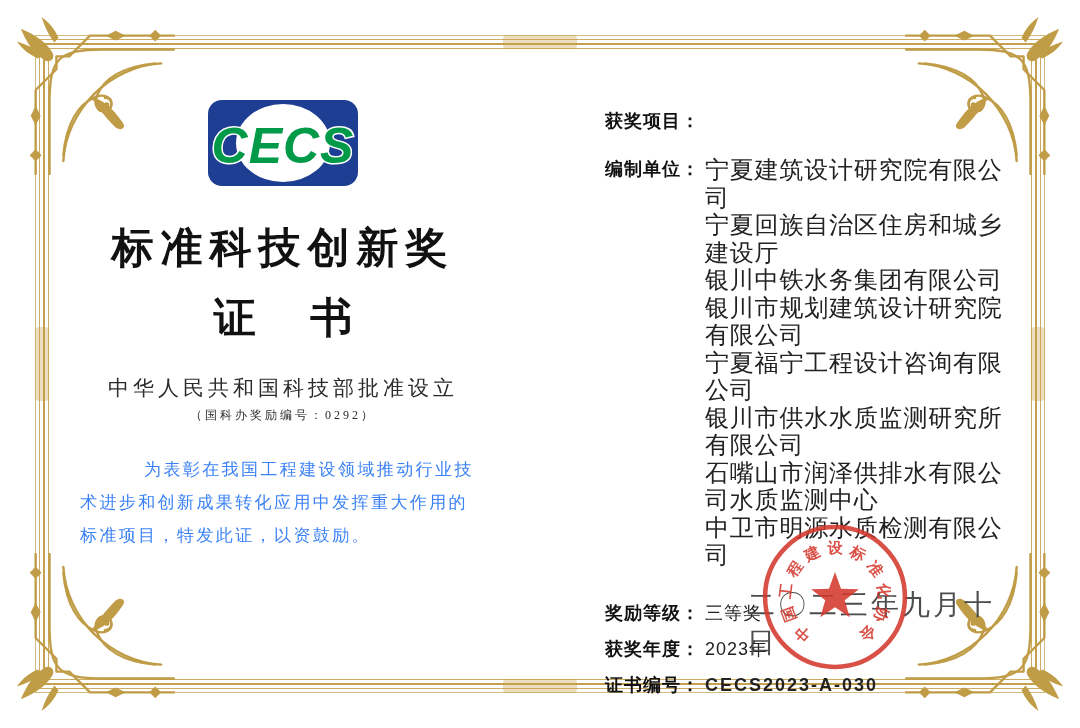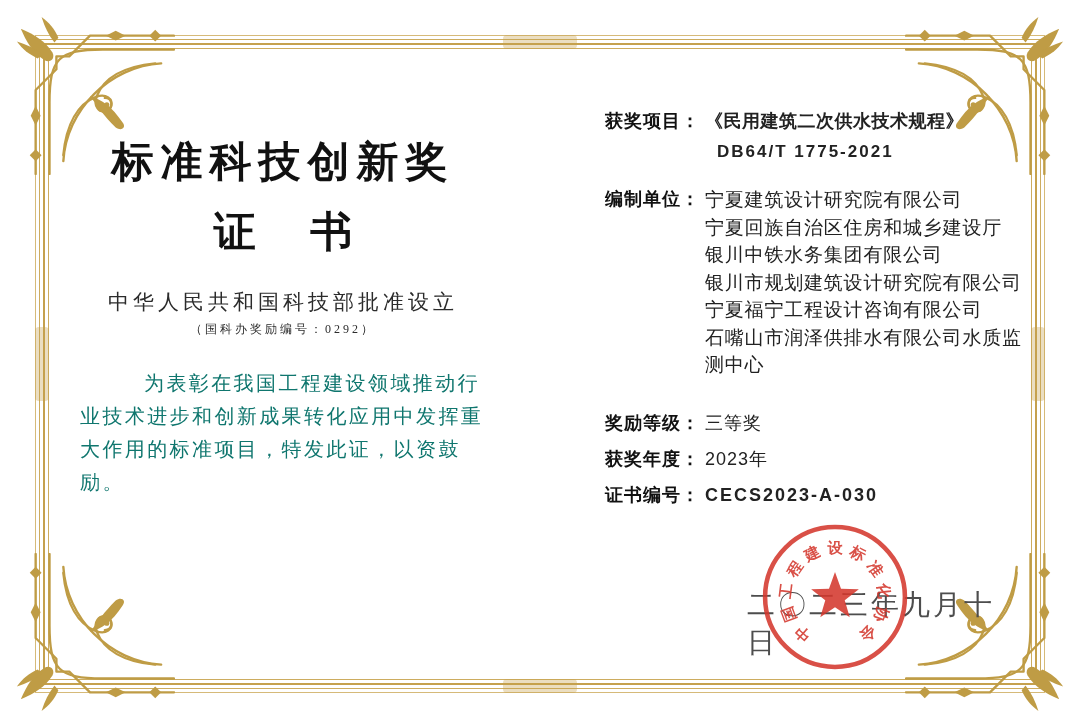--- a/index.html
+++ b/index.html
@@ -34,31 +34,31 @@
   .logo-ellipse{position:absolute;left:28px;top:4px;width:94px;height:78px;border-radius:50%;background:#ffffff;}
   .logo-text-svg{position:absolute;left:-12px;top:0;width:174px;height:86px;overflow:visible;}
   .cert-title{margin-top:38px;font-family:"Liberation Serif","DejaVu Serif",serif;font-weight:bold;
     font-size:42px;line-height:48px;letter-spacing:7px;color:#111;}
   .cert-subtitle{margin-top:22px;font-family:"Liberation Serif","DejaVu Serif",serif;font-weight:bold;
     font-size:42px;line-height:48px;letter-spacing:1.3em;padding-left:1.3em;color:#111;}
   .approval{margin-top:34px;font-family:"Liberation Serif","DejaVu Serif",serif;color:#2b2b2b;}
   .approval .l1{font-size:21px;letter-spacing:4px;line-height:24px;}
   .approval .l2{font-size:12px;letter-spacing:3px;line-height:24px;margin-top:3px;}
   .body-para{margin-top:26px;text-align:left;font-family:"Liberation Serif","DejaVu Serif",serif;
-    font-size:20px;line-height:33px;letter-spacing:2.4px;text-indent:64px;color:#0f766e;}
+    font-size:17px;line-height:33px;letter-spacing:2.4px;text-indent:64px;color:#3b82f6;}
 
   
   .right-col{position:absolute;left:605px;top:108px;width:420px;}
   .row{display:flex;align-items:flex-start;}
   .lbl{flex:0 0 100px;font-weight:bold;font-size:18px;line-height:27px;color:#111;letter-spacing:1px;white-space:nowrap;}
   .val{font-size:18px;line-height:27px;color:#222;letter-spacing:1px;}
   .val.bold{font-weight:bold;letter-spacing:0.5px;}
   .code-line{font-size:17px;line-height:27px;font-weight:bold;letter-spacing:2px;color:#222;margin-top:3px;margin-left:12px;}
   .project-row{margin-bottom:21px;}
-  .org-list div{font-size:19px;line-height:27.5px;letter-spacing:0.8px;color:#222;}
+  .org-list div{font-size:24px;line-height:27.5px;letter-spacing:0.8px;color:#222;}
   .awards{margin-top:31px;}
   .awards .row{margin-bottom:9px;}
 
   
   .cert-date{position:absolute;left:747px;top:586px;width:260px;font-family:"Liberation Serif","DejaVu Serif",serif;
     font-size:28px;letter-spacing:3px;color:#4d4d4d;z-index:1;}
   .seal{position:absolute;left:759px;top:521px;width:152px;height:152px;z-index:2;opacity:.88;}
   .seal-chars text{fill:#d4382e;font-size:20px;font-weight:bold;font-family:"Liberation Serif","DejaVu Serif",serif;}
 </style>
 </head>
@@ -107,46 +107,51 @@
       <use href="#corner-sym"></use>
     </svg>
   <svg class="corner bl">
       <use href="#corner-sym"></use>
     </svg>
   <svg class="corner br">
       <use href="#corner-sym"></use>
     </svg>
 
   <div class="left-col">
+    <div class="logo">
+      <div class="logo-rect"></div>
+      <div class="logo-ellipse"></div>
+      <svg class="logo-text-svg" viewBox="0 0 174 86">
+        <text x="87" y="63" text-anchor="middle" font-family="Liberation Sans, DejaVu Sans, sans-serif" font-size="50" font-style="italic" font-weight="bold" fill="#009a49" stroke="#ffffff" stroke-width="3" paint-order="stroke" letter-spacing="1">CECS</text>
+      </svg>
+    </div>
     <div class="cert-title">标准科技创新奖</div>
     <div class="cert-subtitle">证书</div>
     <div class="approval">
       <div class="l1">中华人民共和国科技部批准设立</div>
       <div class="l2">（国科办奖励编号：0292）</div>
     </div>
     <div class="body-para">为表彰在我国工程建设领域推动行业技术进步和创新成果转化应用中发挥重大作用的标准项目，特发此证，以资鼓励。</div>
   </div>
 
   <div class="right-col">
     <div class="row project-row">
       <span class="lbl">获奖项目：</span>
-      <div>
-        <div class="val bold">《民用建筑二次供水技术规程》</div>
-        <div class="code-line">DB64/T 1775-2021</div>
-      </div>
     </div>
     <div class="row">
       <span class="lbl">编制单位：</span>
       <div class="org-list">
         <div>宁夏建筑设计研究院有限公司</div>
         <div>宁夏回族自治区住房和城乡建设厅</div>
         <div>银川中铁水务集团有限公司</div>
         <div>银川市规划建筑设计研究院有限公司</div>
         <div>宁夏福宁工程设计咨询有限公司</div>
+        <div>银川市供水水质监测研究所有限公司</div>
         <div>石嘴山市润泽供排水有限公司水质监测中心</div>
+        <div>中卫市明源水质检测有限公司</div>
       </div>
     </div>
     <div class="awards">
       <div class="row">
         <span class="lbl">奖励等级：</span>
         <span class="val">三等奖</span>
       </div>
       <div class="row">
         <span class="lbl">获奖年度：</span>
         <span class="val">2023年</span>

